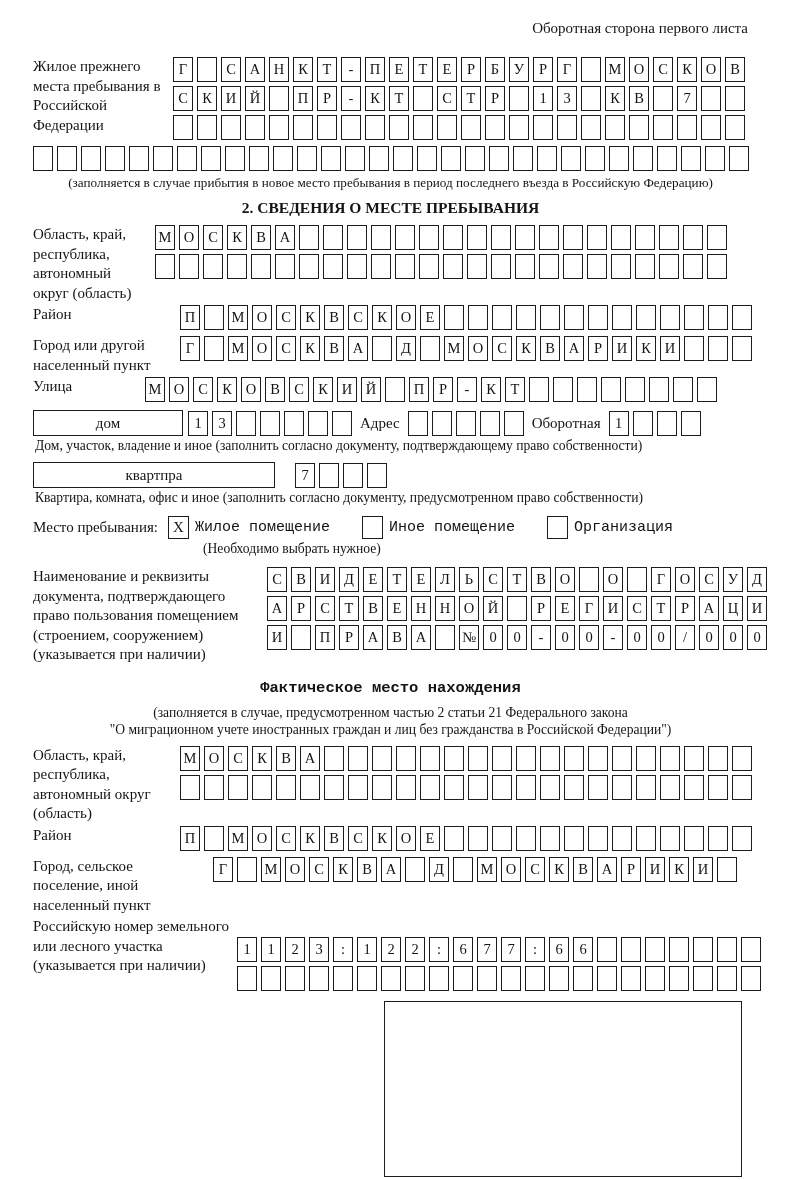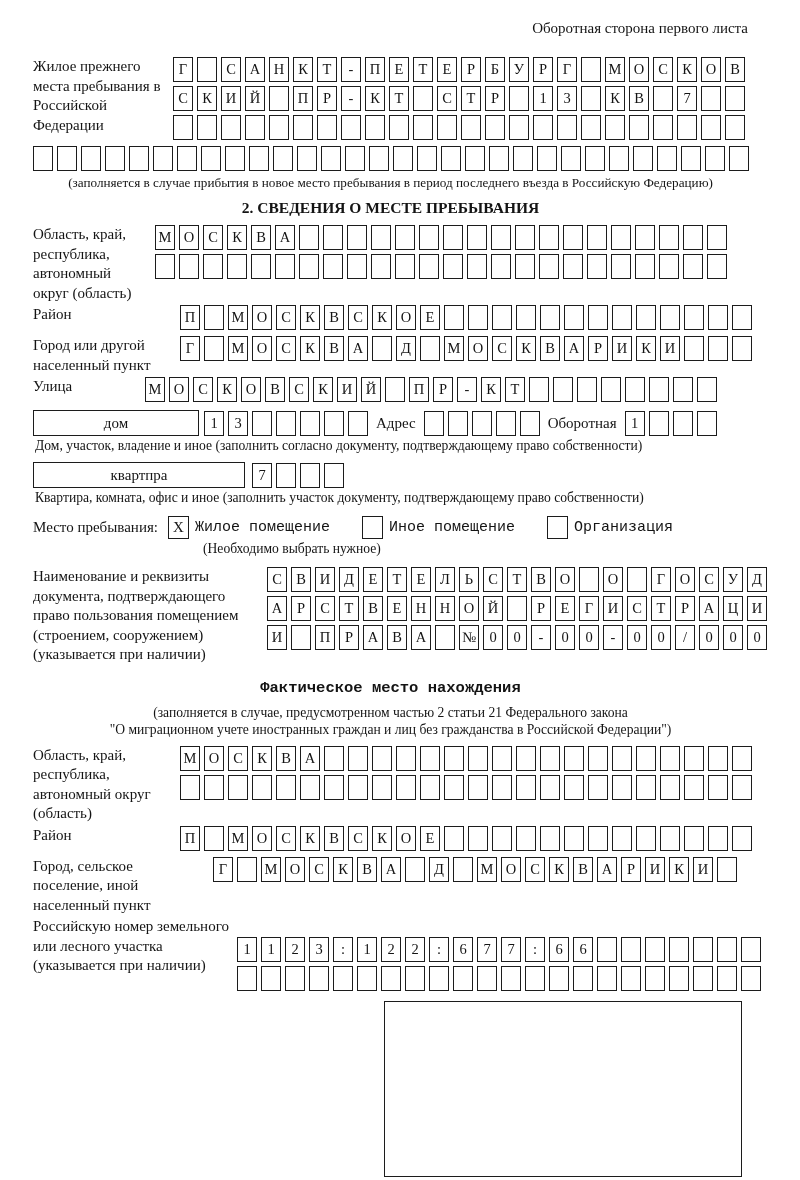--- a/index.html
+++ b/index.html
@@ -312,21 +312,21 @@
           <span class="cell"></span>
           <span class="cell"></span>
           <span class="cell"></span>
           <span class="cell"></span>
           <span class="cell"></span>
         </div>
     </div>
   </div>
 
   <div class="frow" style="align-items:center;margin-top:4px;">
-    <div class="widebox" style="width:166px;margin-right:5px;">дом</div>
+    <div class="widebox" style="width:150px;margin-right:5px;">дом</div>
     <div class="grid-row" style="margin-bottom:0;">
         <span class="cell">1</span>
         <span class="cell">3</span>
         <span class="cell"></span>
         <span class="cell"></span>
         <span class="cell"></span>
         <span class="cell"></span>
         <span class="cell"></span>
       </div>
     <div class="inline-lab">Адрес</div>
@@ -341,29 +341,29 @@
     <div class="grid-row" style="margin-bottom:0;">
         <span class="cell">1</span>
         <span class="cell"></span>
         <span class="cell"></span>
         <span class="cell"></span>
       </div>
   </div>
   <div class="caption-left">Дом, участок, владение и иное (заполнить согласно документу, подтверждающему право собственности)</div>
 
   <div class="frow" style="align-items:center;">
-    <div class="widebox" style="width:212px;margin-right:7px;">квартпра</div>
+    <div class="widebox" style="width:242px;margin-right:20px;">квартпра</div>
     <div class="grid-row" style="margin-bottom:0;">
         <span class="cell">7</span>
         <span class="cell"></span>
         <span class="cell"></span>
         <span class="cell"></span>
       </div>
   </div>
-  <div class="caption-left">Квартира, комната, офис и иное (заполнить участок документу, подтверждающему право собственности)</div>
+  <div class="caption-left">Квартира, комната, офис и иное (заполнить согласно документу, предусмотренном право собственности)</div>
 
   <div class="stayrow">
     <span class="staylab">Место пребывания:</span>
     <span class="cb">X</span>
     <span class="stayopt">Жилое помещение</span>
     <span class="cb"></span>
     <span class="stayopt">Иное помещение</span>
     <span class="cb"></span>
     <span class="stayopt">Организация</span>
   </div>

